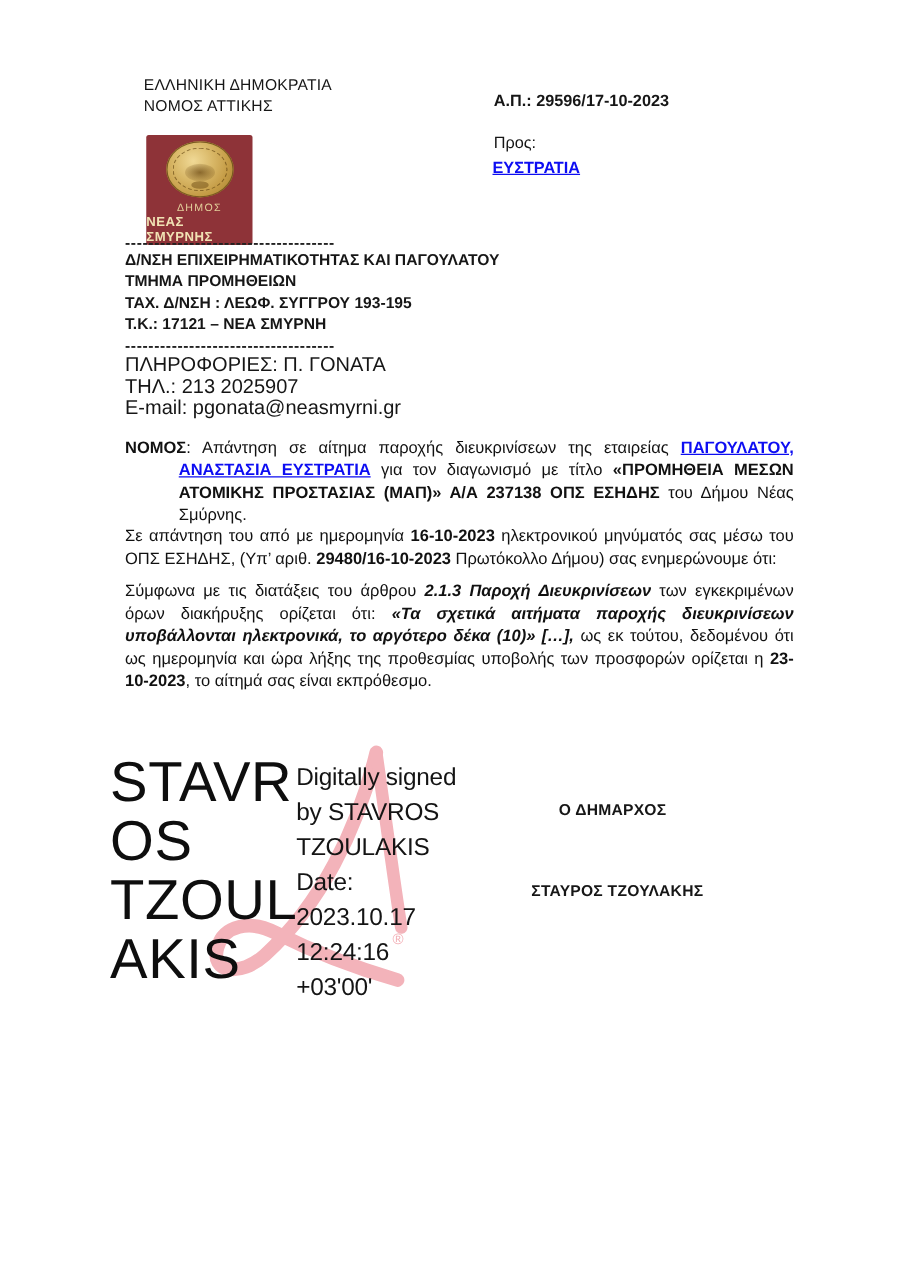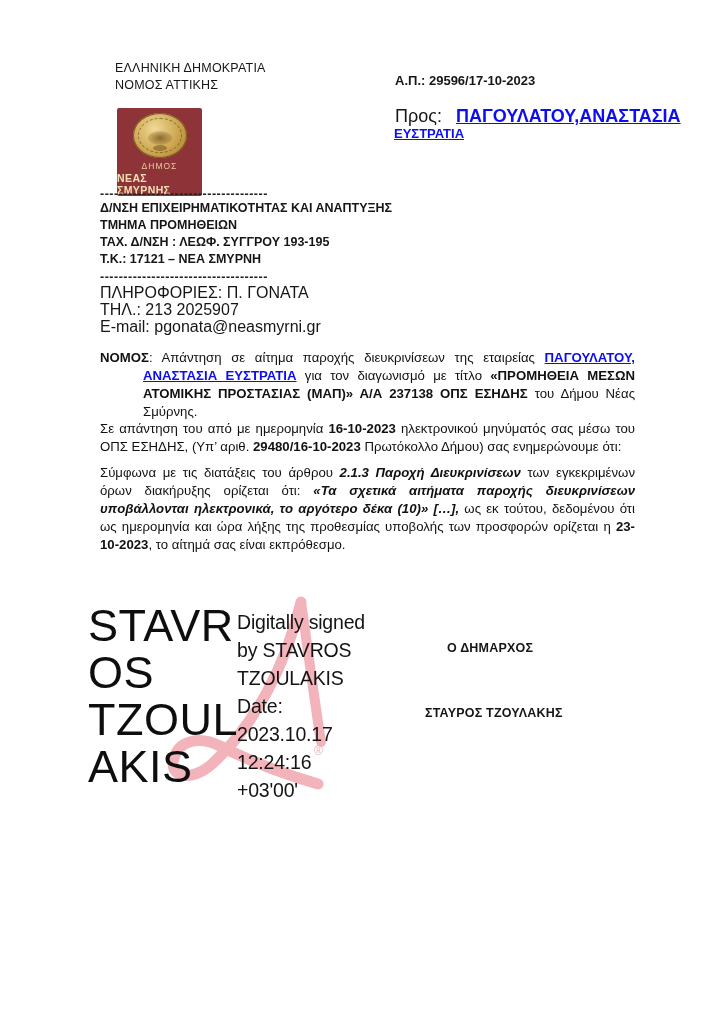--- a/index.html
+++ b/index.html
@@ -8,21 +8,21 @@
   #page {
     position: relative; width: 724px; height: 1024px;
     margin: 0 auto; background: #ffffff; overflow: hidden;
     color: #161616;
   }
   .abs { position: absolute; }
 
   
   .gov-lines { left: 115px; top: 60px; font-size: 12.5px; font-weight: normal; line-height: 17px; letter-spacing: .2px; }
   .protocol  { left: 395px; top: 73px; font-size: 13px; font-weight: bold; }
-  .to-row    { left: 395px; top: 106px; width: 266px; display: flex; font-size: 18px; }
+  .to-row    { left: 395px; top: 106px; width: 266px; display: flex; font-size: 13px; }
   .to-label  { flex: 0 0 auto; }
   .to-names  { flex: 1 1 auto; display: flex; justify-content: space-between; margin-left: 14px; }
   .link      { color: #0d0df2; text-decoration: underline; font-weight: bold; cursor: pointer; }
   .to-line2  { left: 394px; top: 126px; font-size: 13px; }
 
   
   .seal { left: 117px; top: 108px; width: 85px; height: 88px; background: #8e3338; border-radius: 2px;
           display: flex; flex-direction: column; align-items: center; }
   .coin { margin-top: 5px; width: 54px; height: 54px; border-radius: 50%;
           background: radial-gradient(circle at 40% 35%, #f0d996 0%, #d9b868 35%, #c49b45 65%, #9f7a2d 100%);
@@ -78,32 +78,28 @@
       <div class="coin-emblem2"></div>
     </div>
     <div class="seal-t1">ΔΗΜΟΣ</div>
     <div class="seal-t2">ΝΕΑΣ ΣΜΥΡΝΗΣ</div>
   </div>
 
   <div class="abs protocol">Α.Π.: 29596/17-10-2023</div>
 
   <div class="abs to-row">
     <span class="to-label">Προς:</span>
-    <span class="to-names">
-      <span class="link">ΠΑΓΟΥΛΑΤΟΥ,</span>
-      <span class="link">ΑΝΑΣΤΑΣΙΑ</span>
-    </span>
   </div>
   <div class="abs to-line2">
     <span class="link">ΕΥΣΤΡΑΤΙΑ</span>
   </div>
 
   <div class="abs sep1 sep">------------------------------------</div>
   <div class="abs dept">
-    <div>Δ/ΝΣΗ ΕΠΙΧΕΙΡΗΜΑΤΙΚΟΤΗΤΑΣ ΚΑΙ ΑΝΑΠΤΥΞΗΣ</div>
+    <div>Δ/ΝΣΗ ΕΠΙΧΕΙΡΗΜΑΤΙΚΟΤΗΤΑΣ ΚΑΙ ΠΑΓΟΥΛΑΤΟΥ</div>
     <div>ΤΜΗΜΑ ΠΡΟΜΗΘΕΙΩΝ</div>
     <div>ΤΑΧ. Δ/ΝΣΗ : ΛΕΩΦ. ΣΥΓΓΡΟΥ 193-195</div>
     <div>Τ.Κ.: 17121 – ΝΕΑ ΣΜΥΡΝΗ</div>
   </div>
   <div class="abs sep2 sep">------------------------------------</div>
 
   <div class="abs info">
     <div>ΠΛΗΡΟΦΟΡΙΕΣ: Π. ΓΟΝΑΤΑ</div>
     <div>ΤΗΛ.: 213 2025907</div>
     <div>E-mail: pgonata@neasmyrni.gr</div>

